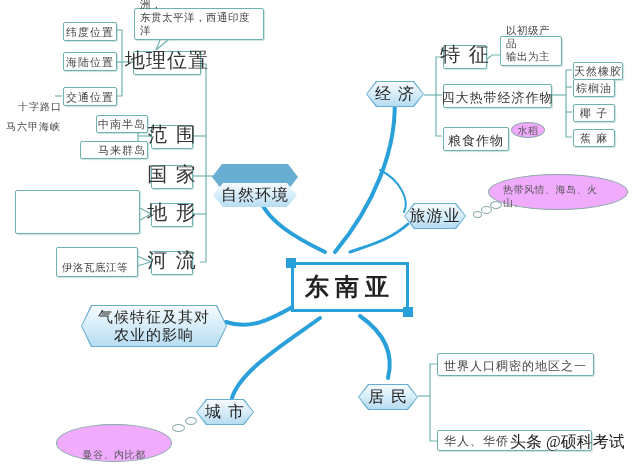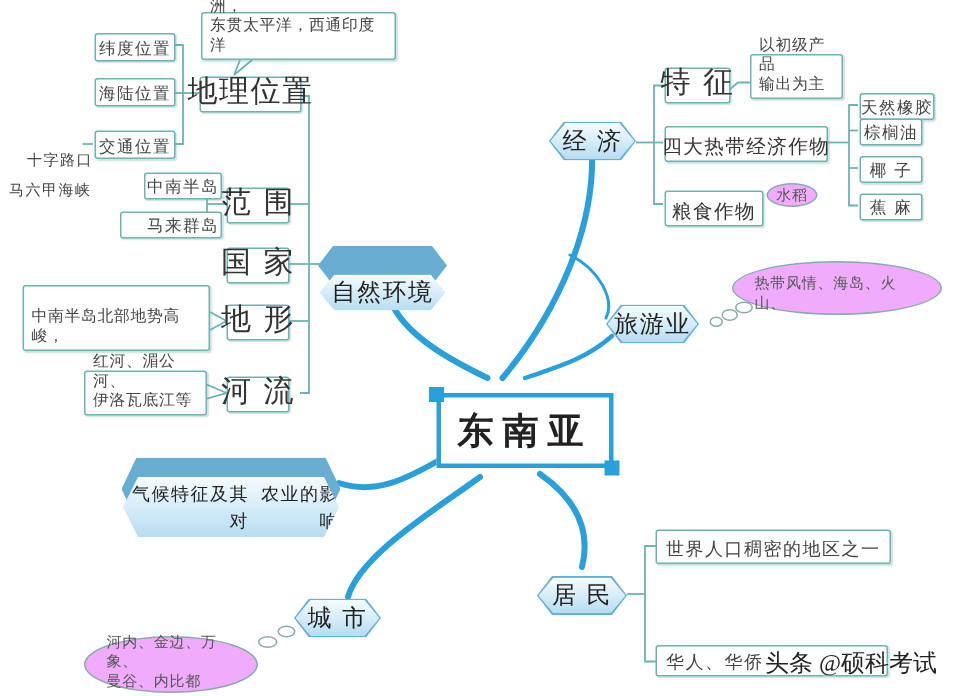--- a/index.html
+++ b/index.html
@@ -150,49 +150,46 @@
 
 <div class="box big" style="left:151px;top:165px;width:40px;height:22px;">
   <span>国 家</span>
 </div>
 
 <div class="box big" style="left:151px;top:203px;width:40px;height:22px;">
   <span>地 形</span>
 </div>
 <div class="box txt" style="left:15px;top:190px;width:125px;height:44px;">
   <div>
-    <div>中南半岛北部地势高峻，</div>
   </div>
 </div>
 
 <div class="box big" style="left:151px;top:251px;width:40px;height:22px;">
   <span>河 流</span>
 </div>
 <div class="box txt" style="left:56px;top:247px;width:82px;height:30px;">
   <div>
-    <div>红河、湄公河、</div>
     <div>伊洛瓦底江等</div>
   </div>
 </div>
 
 <div class="hex-outline" style="left:81px;top:305px;width:146px;height:42px;"></div>
-<div class="hex" style="left:82px;top:318px;width:144px;height:40px;flex-direction:row;line-height:18px;font-size:12px;">
+<div class="hex" style="left:82px;top:306px;width:144px;height:40px;flex-direction:column;line-height:18px;font-size:15px;">
   <span>气候特征及其对</span>
   <span>农业的影响</span>
 </div>
 
 <div class="hex-outline" style="left:196px;top:399px;width:58px;height:26px;"></div>
 <div class="hex" style="left:197px;top:400px;width:56px;height:24px;">
   <span>城 市</span>
 </div>
 <div class="dot" style="left:185px;top:417px;width:10px;height:6px;"></div>
 <div class="dot" style="left:172px;top:424px;width:11px;height:6px;"></div>
 <div class="bubble" style="left:56px;top:424px;width:116px;height:38px;">
   <div>
-    <div>河内、金边、万象、</div>
     <div>曼谷、内比都</div>
   </div>
 </div>
 
 <div class="hex-outline" style="left:366px;top:81px;width:58px;height:26px;"></div>
 <div class="hex" style="left:367px;top:82px;width:56px;height:24px;">
   <span>经 济</span>
 </div>
 <div class="box big" style="left:443px;top:45px;width:42px;height:22px;">
   <span>特 征</span>

